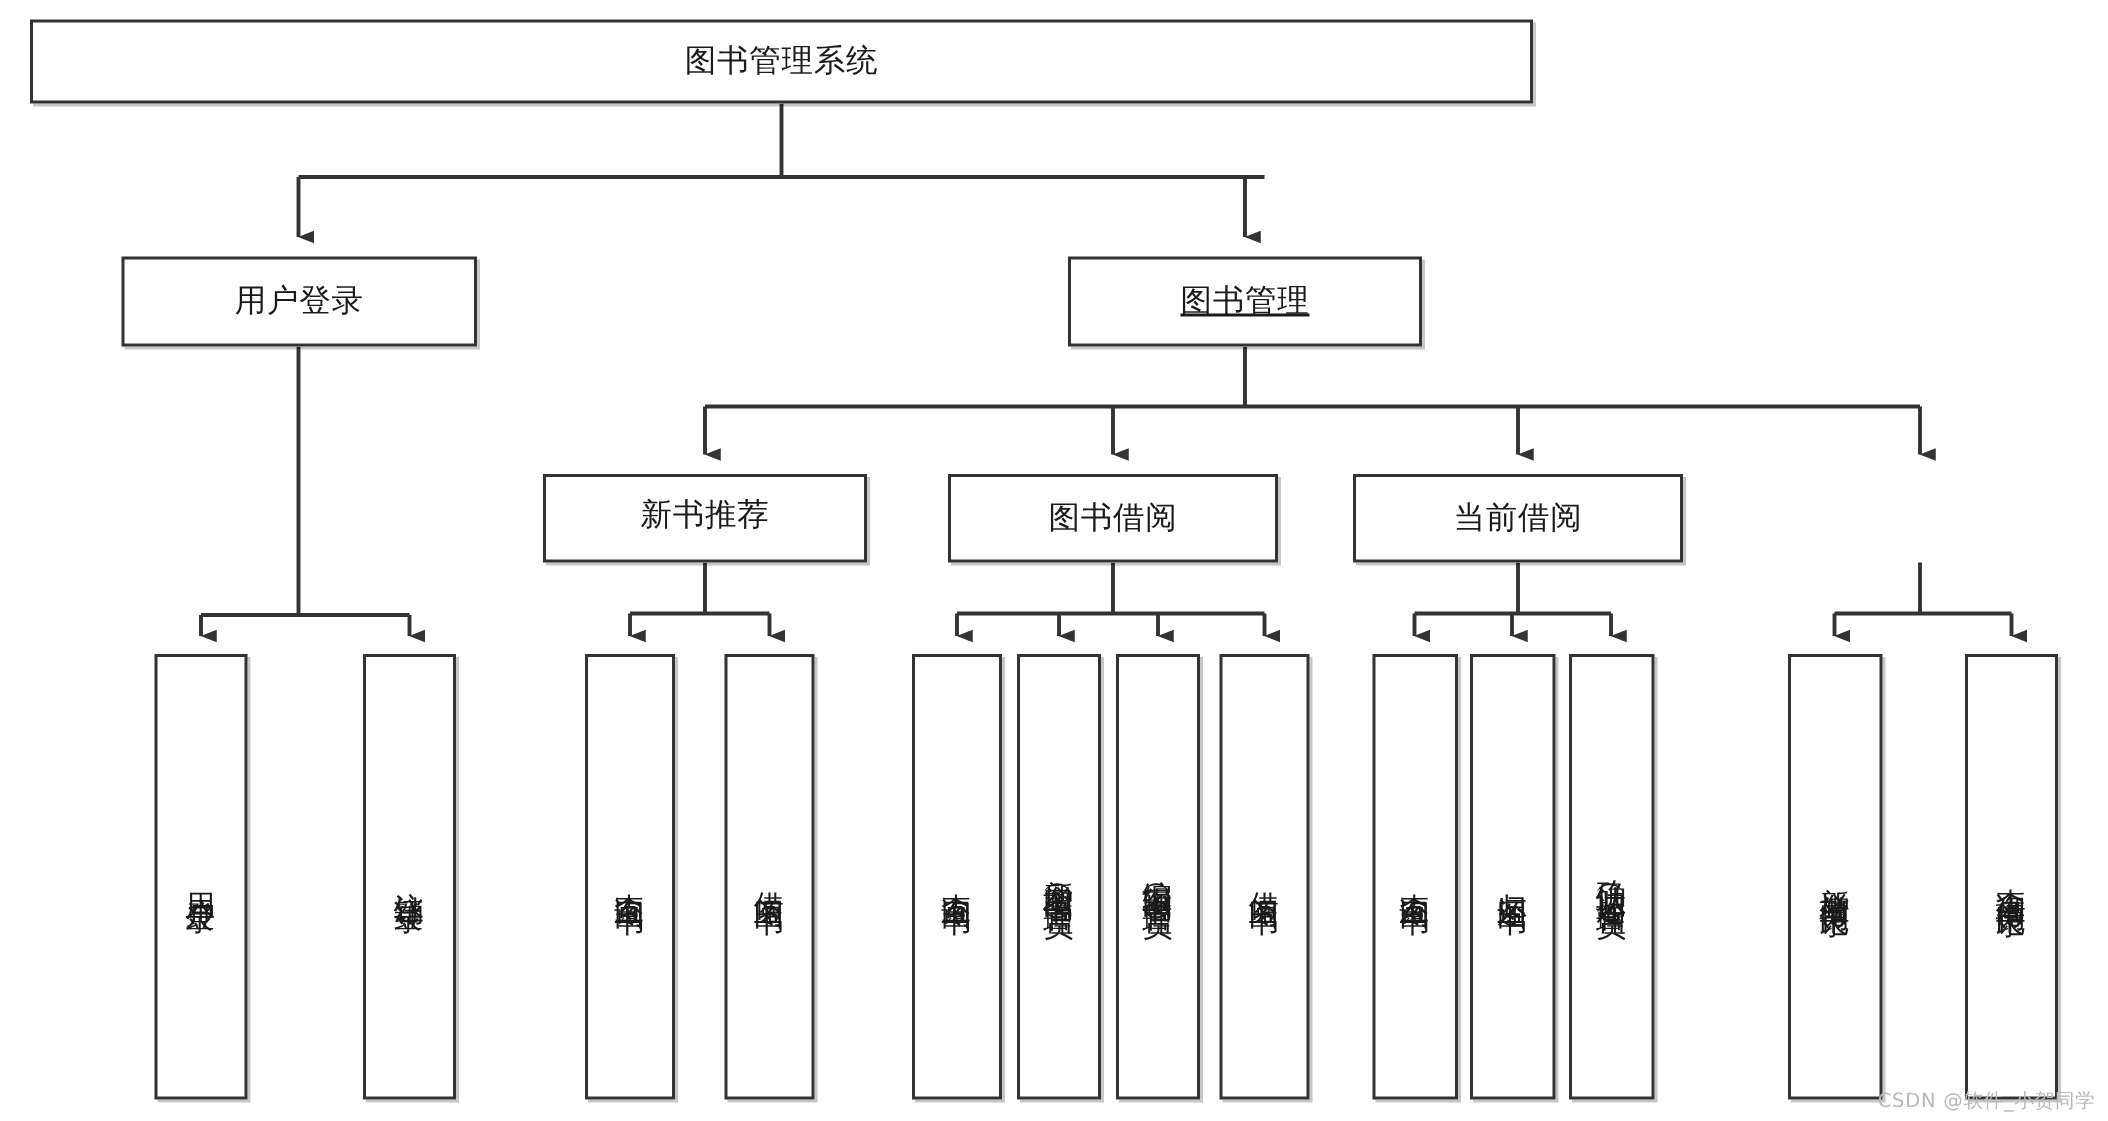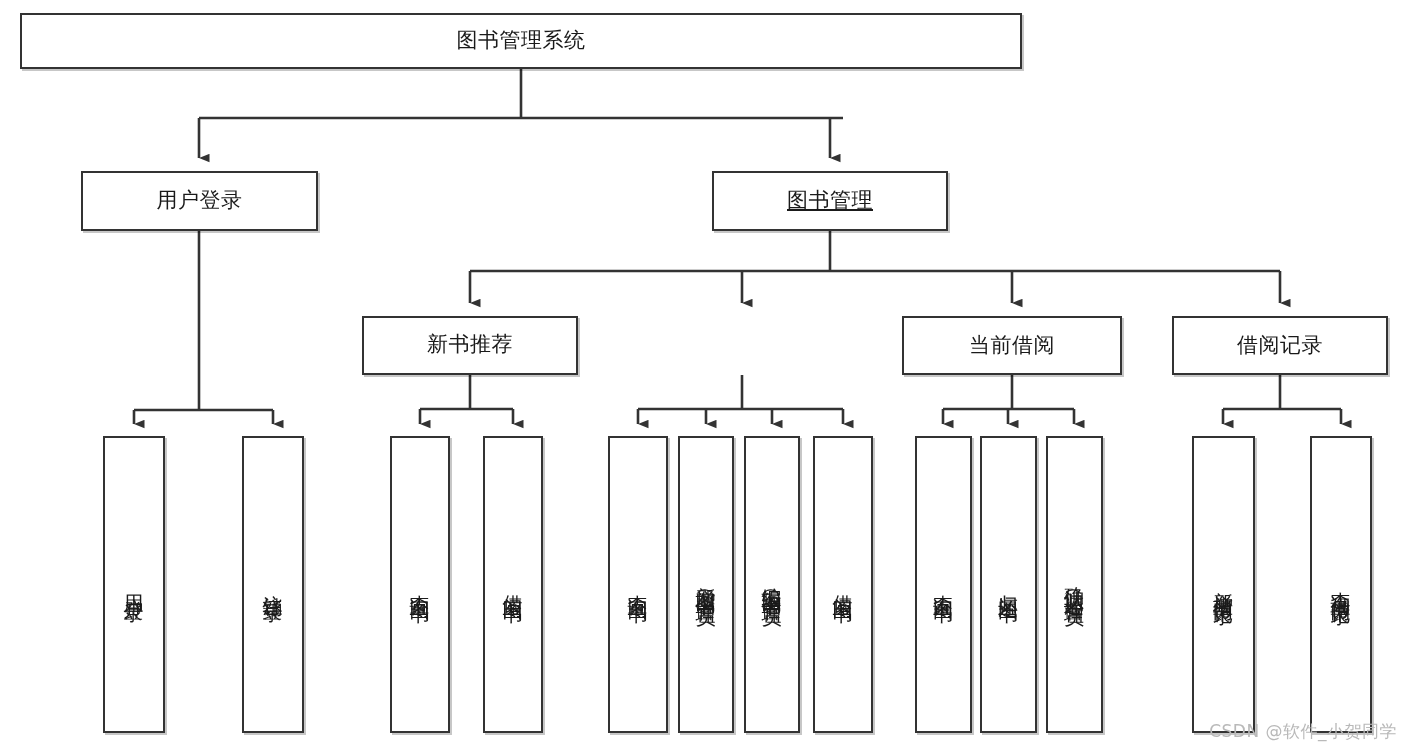--- a/index.html
+++ b/index.html
@@ -58,21 +58,21 @@
     text-orientation: upright;
     font-size: 20px;
     letter-spacing: 3px;
     line-height: 1.0;
     white-space: nowrap;
   }
   .watermark {
     position: absolute;
     right: 8px;
     bottom: 4px;
-    font-size: 17px;
+    font-size: 13px;
     color: #b9b9b9;
     letter-spacing: 0.5px;
     white-space: nowrap;
     z-index: 3;
     font-family: "DejaVu Sans", "Liberation Sans", sans-serif;
   }
 </style>
 </head>
 <body>
 
@@ -185,26 +185,26 @@
   <div class="node horiz" style="left: 81px; top: 171px; width: 237px; height: 60px;">
     <span class="label">用户登录</span>
   </div>
   <div class="node horiz" style="left: 712px; top: 171px; width: 236px; height: 60px; text-decoration: underline;">
     <span class="label">图书管理</span>
   </div>
 
   <div class="node horiz" style="left: 362px; top: 316px; width: 216px; height: 59px; font-family: Liberation Mono, monospace;">
     <span class="label">新书推荐</span>
   </div>
+  <div class="node horiz" style="left: 632px; top: 316px; width: 220px; height: 59px;">
+    <span class="label">图书借阅</span>
+  </div>
   <div class="node horiz" style="left: 902px; top: 316px; width: 220px; height: 59px;">
     <span class="label">当前借阅</span>
   </div>
-  <div class="node horiz" style="left: 1172px; top: 316px; width: 216px; height: 59px;">
-    <span class="label">借阅记录</span>
-  </div>
 
   <div class="node vert" style="left: 103px; top: 436px; width: 62px; height: 297px;">
     <span class="label">用户登录</span>
   </div>
   <div class="node vert" style="left: 242px; top: 436px; width: 62px; height: 297px;">
     <span class="label">注销登录</span>
   </div>
   <div class="node vert" style="left: 390px; top: 436px; width: 60px; height: 297px;">
     <span class="label">查询图书</span>
   </div>

